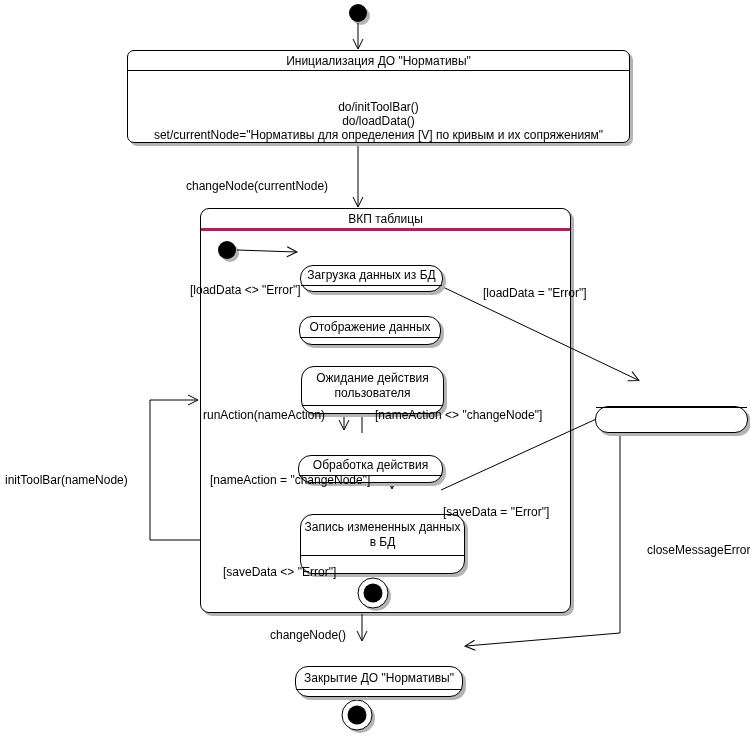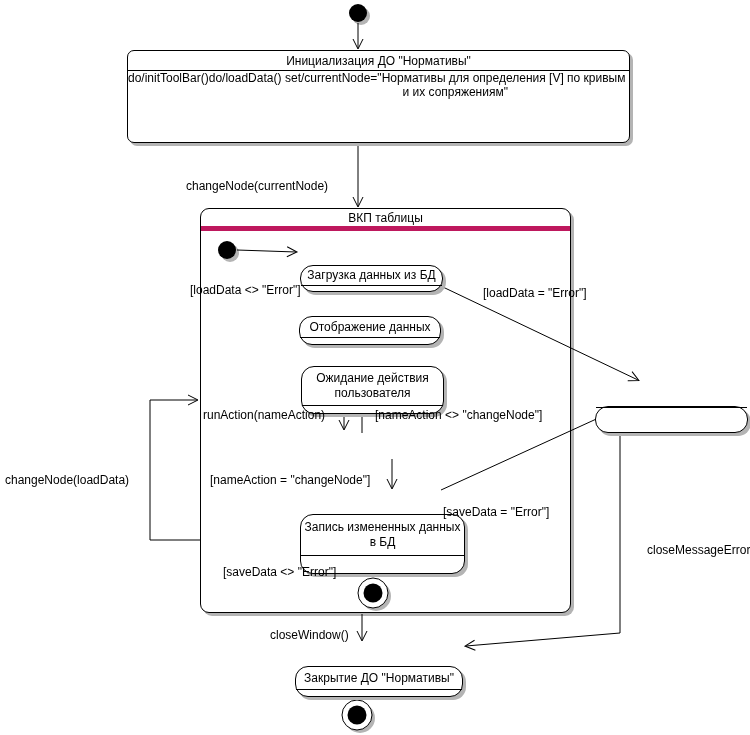--- a/index.html
+++ b/index.html
@@ -16,26 +16,26 @@
     flex:1; display:flex; align-items:center; justify-content:center;
     text-align:center; line-height:15px; padding:0 3px; white-space:pre-line;
   }
   .state .comp { border-top:1px solid #000; }
 
   
   .initbox { position:absolute; left:127px; top:50px; width:503px; height:93px;
     background:#fff; border:1px solid #000; border-radius:7px; box-shadow:3px 3px 0 #b4b4b4;
     display:flex; flex-direction:column; z-index:3; }
   .initbox .title { height:20px; border-bottom:1px solid #000; display:flex; align-items:center; justify-content:center; }
-  .initbox .acts { flex:1; display:flex; justify-content:flex-end; text-align:center; }
+  .initbox .acts { flex:1; display:flex; flex-direction:column; justify-content:flex-end; text-align:center; }
 
   
   .composite { position:absolute; left:200px; top:208px; width:371px; height:405px;
     background:#fff; border:1px solid #000; border-radius:9px; box-shadow:3px 3px 0 #b4b4b4; z-index:1; }
-  .composite .ctitle { height:22px; border-bottom:5px solid #be185d; display:flex; align-items:center; justify-content:center; }
+  .composite .ctitle { height:22px; border-bottom:3px solid #be185d; display:flex; align-items:center; justify-content:center; }
 
   svg.connectors { position:absolute; left:0; top:0; z-index:2; }
 
   .lbl { position:absolute; white-space:nowrap; z-index:4; line-height:15px;margin-top:11px; }
 </style>
 </head>
 <body>
 
 <div class="canvas">
 
@@ -103,20 +103,24 @@
   <div class="state" style="left:299px;top:292px;width:142px;height:29px">
     <div class="name">Отображение данных</div>
     <div class="comp" style="height:7px"></div>
   </div>
 
   <div class="state" style="left:301px;top:342px;width:143px;height:48px">
     <div class="name">Ожидание действия пользователя</div>
     <div class="comp" style="height:8px"></div>
   </div>
 
+  <div class="state" style="left:298px;top:431px;width:145px;height:28px">
+    <div class="name">Обработка действия</div>
+    <div class="comp" style="height:7px"></div>
+  </div>
 
   <div class="state" style="left:300px;top:490px;width:165px;height:60px">
     <div class="name">Запись измененных данных в БД</div>
     <div class="comp" style="height:18px"></div>
   </div>
 
   <div class="state" style="left:595px;top:382px;width:153px;height:27px">
     <div class="comp" style="height:6px"></div>
   </div>
 
@@ -126,17 +130,17 @@
   </div>
 
   <div class="lbl" style="left:186px;top:168px">changeNode(currentNode)</div>
   <div class="lbl" style="left:190px;top:272px">[loadData &lt;&gt; "Error"]</div>
   <div class="lbl" style="left:483px;top:275px">[loadData = "Error"]</div>
   <div class="lbl" style="left:203px;top:397px">runAction(nameAction)</div>
   <div class="lbl" style="left:375px;top:397px">[nameAction &lt;&gt; "changeNode"]</div>
   <div class="lbl" style="left:210px;top:462px">[nameAction = "changeNode"]</div>
   <div class="lbl" style="left:443px;top:494px">[saveData = "Error"]</div>
   <div class="lbl" style="left:223px;top:554px">[saveData &lt;&gt; "Error"]</div>
-  <div class="lbl" style="left:5px;top:462px">changeNode(loadData)</div>
+  <div class="lbl" style="left:5px;top:462px">initToolBar(nameNode)</div>
   <div class="lbl" style="left:647px;top:532px">closeMessageError()</div>
-  <div class="lbl" style="left:270px;top:617px">closeWindow()</div>
+  <div class="lbl" style="left:270px;top:617px">changeNode()</div>
 
 </div>
 
 </body></html>

